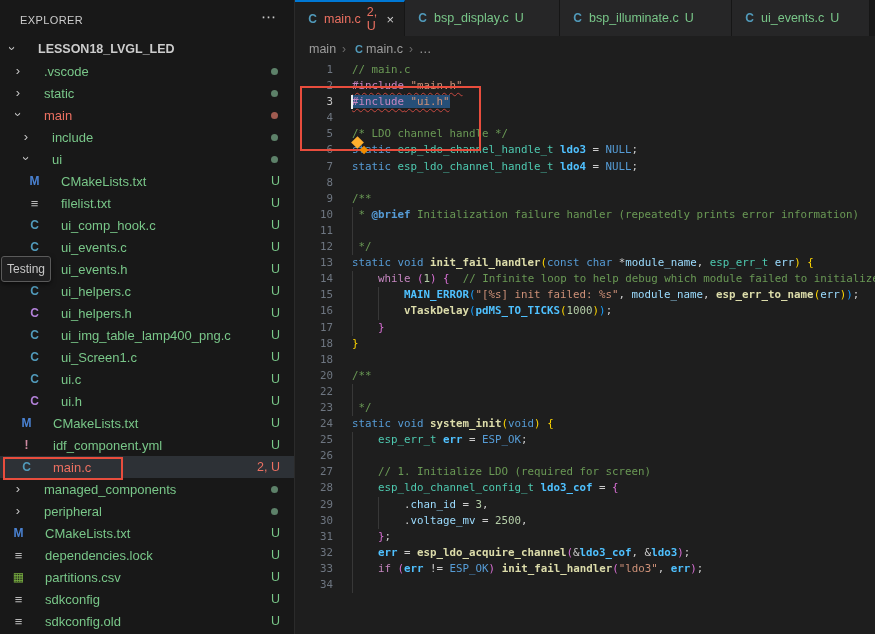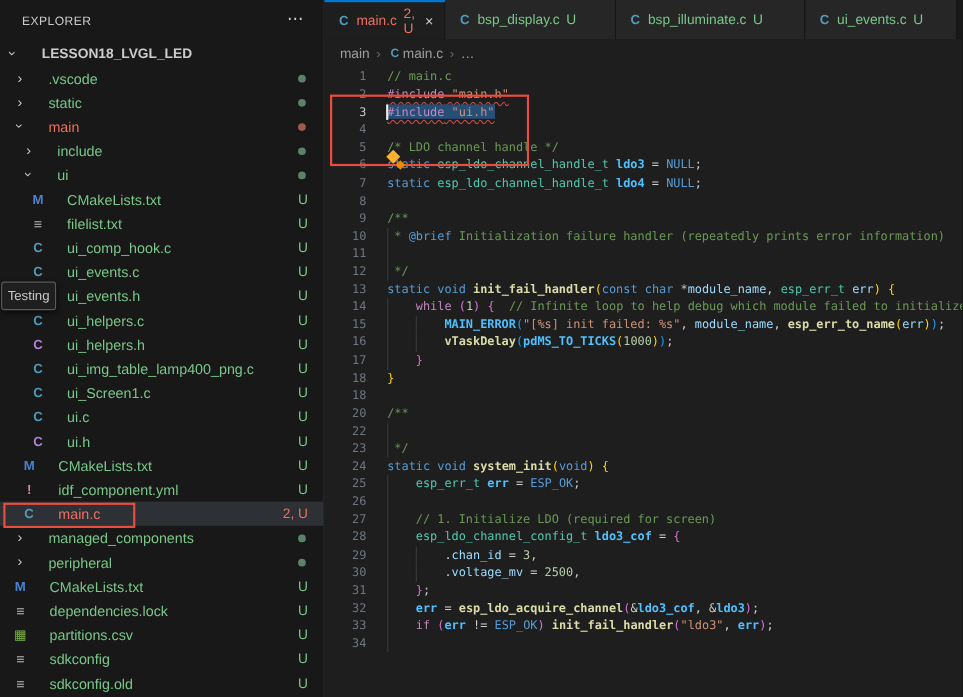--- a/index.html
+++ b/index.html
@@ -53,21 +53,21 @@
         font-family:"DejaVu Sans Mono",monospace;font-size:10.8px;}
   .line{position:relative;height:16.1px;white-space:pre;}
   .ln{position:absolute;left:0;top:1px;width:38px;text-align:right;color:#6e7681;}
   .ln.act{color:#c6c6c6;}
   .lc{position:absolute;left:57px;top:1px;}
   .guide{position:absolute;top:0;width:1px;height:16.1px;background:#383838;}
   .tk{display:inline;}
   .tk.cm{color:#6a9955}.tk.kw{color:#569cd6}.tk.ctl{color:#c586c0}.tk.ty{color:#4ec9b0}
   .tk.fn{color:#dcdcaa;font-weight:700}.tk.var{color:#9cdcfe}.tk.gv{color:#4fc1ff;font-weight:700}
   .tk.num{color:#b5cea8}.tk.str{color:#ce9178}.tk.pl{color:#cccccc}.tk.inc{color:#c586c0}
-  .tk.doc{color:#569cd6;font-weight:400}
+  .tk.doc{color:#569cd6;font-weight:700}
   .tk.b1{color:#ffd700}.tk.b2{color:#da70d6}.tk.b3{color:#179fff}
   .tk.sq{text-decoration:underline;text-decoration-style:wavy;text-decoration-color:#c74840;
          text-decoration-thickness:1px;text-underline-offset:2.5px;}
   .selbg{background:#264f78;}
   .cursor{position:absolute;left:56px;top:1px;width:1.5px;height:14px;background:#ececec;z-index:3;}
   
   #anno-editor{position:absolute;left:5px;top:24px;width:181px;height:65px;
                border:2px solid #e84d3d;box-sizing:border-box;z-index:20;}
   #sparkle{position:absolute;left:57px;top:76px;width:18px;height:18px;z-index:21;}
   #sparkle .d1{position:absolute;left:1px;top:0;width:9px;height:9px;background:#ffb02e;transform:rotate(45deg);}

